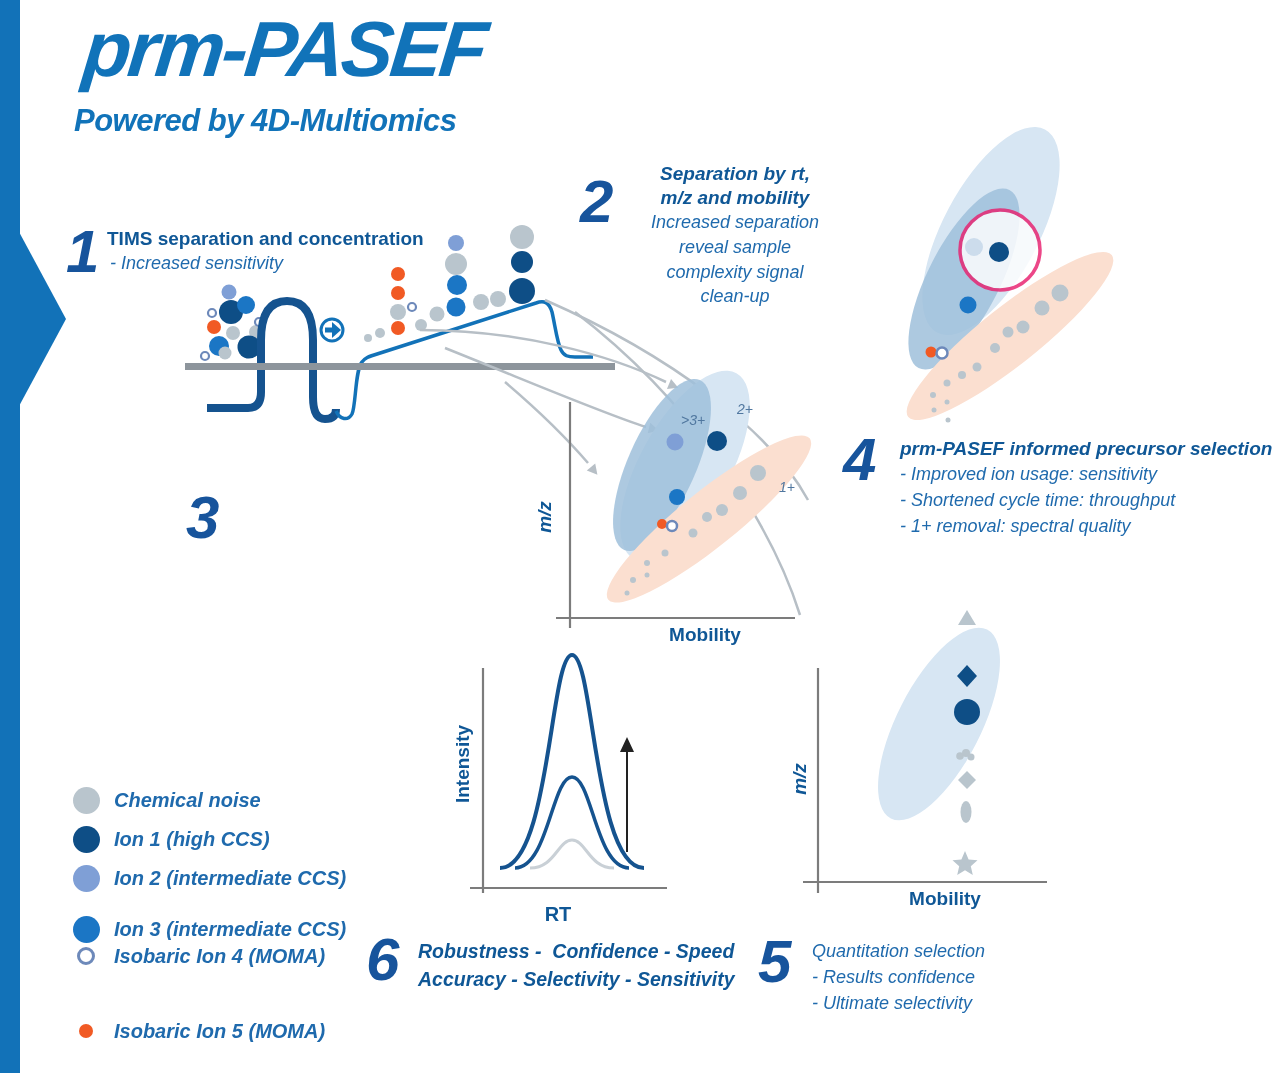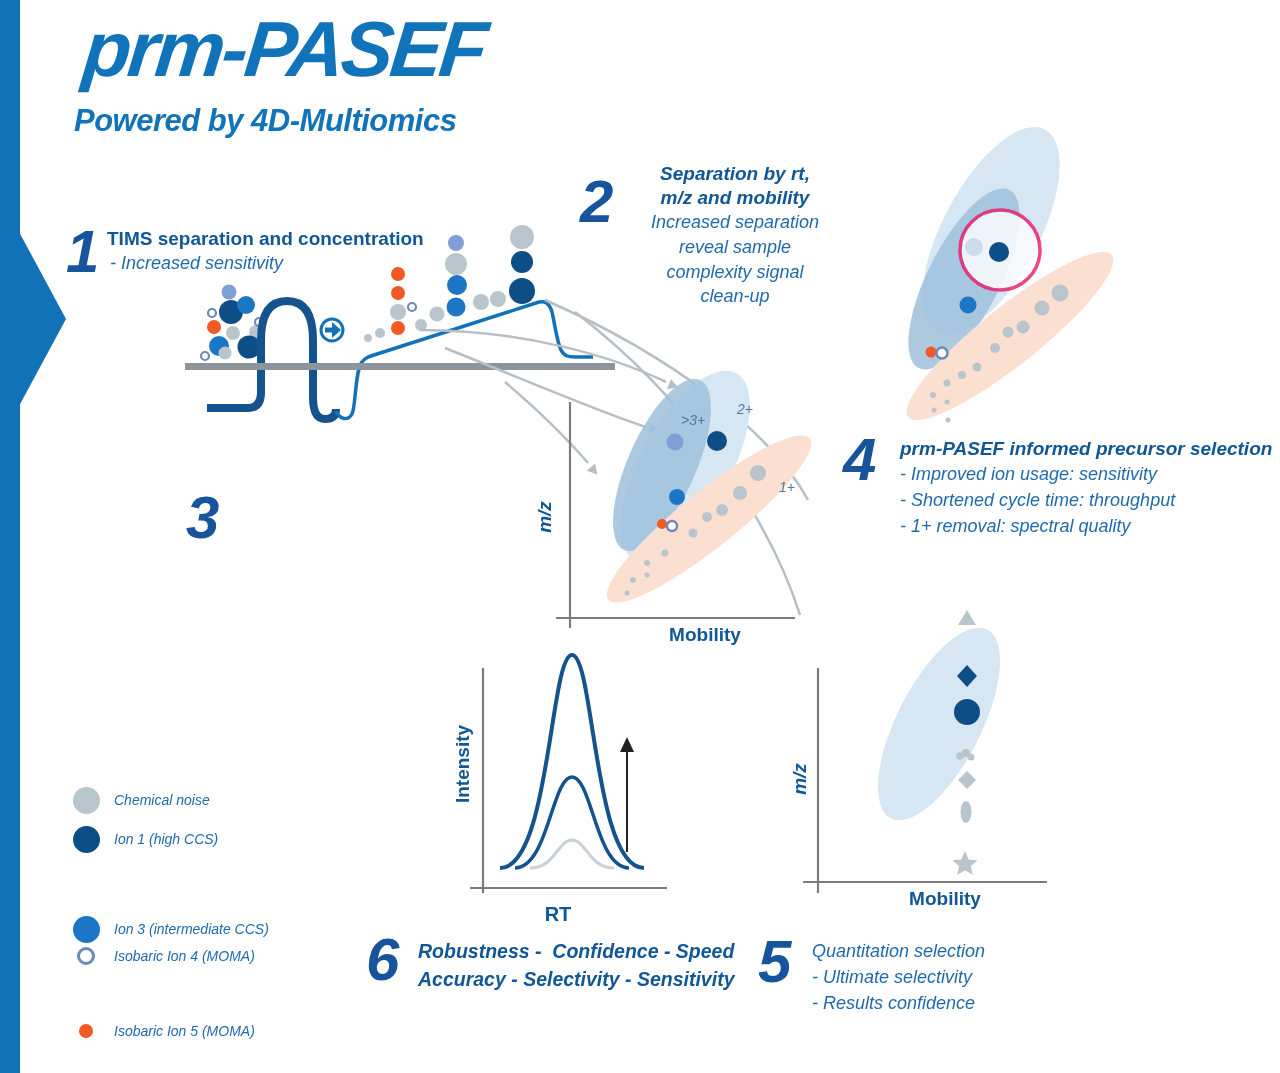--- a/index.html
+++ b/index.html
@@ -30,21 +30,21 @@
   .right{text-align:right;}
   .pre{white-space:pre;}
   
   .axlab{font-size:19px;font-weight:700;color:#0f5796;}
   .axlab-i{font-style:italic;}
   .rot{transform:rotate(-90deg);transform-origin:center center;}
   .charge{font-size:14px;font-style:italic;color:#50779f;}
   
   .legend-row{position:absolute;left:70px;height:30px;display:flex;align-items:center;}
   .legend-icon{width:32px;display:flex;justify-content:center;align-items:center;flex:0 0 32px;}
-  .legend-label{font-size:14px;font-style:italic;color:#1f6aad;margin-left:12px;white-space:nowrap;}
+  .legend-label{font-size:20px;font-style:italic;color:#1f6aad;margin-left:12px;white-space:nowrap;font-weight:bold;}
   .dot{border-radius:50%;}
   .dot-noise{width:27px;height:27px;background:#b9c5cd;}
   .dot-ion1{width:27px;height:27px;background:#0e4e86;}
   .dot-ion2{width:27px;height:27px;background:#7f9fd6;}
   .dot-ion3{width:27px;height:27px;background:#1b76c5;}
   .dot-ring{width:12px;height:12px;background:#fff;border:3.5px solid #6d89ba;}
   .dot-orange{width:14px;height:14px;background:#f15a24;}
   svg{display:block;}
 </style>
 </head>
@@ -224,22 +224,22 @@
   <div class="abs" style="left:900px;top:437px;width:390px;">
     <div class="step-title italic-title">prm-PASEF informed precursor selection</div>
     <div class="step-body" style="line-height:1.45;">- Improved ion usage: sensitivity</div>
     <div class="step-body" style="line-height:1.45;">- Shortened cycle time: throughput</div>
     <div class="step-body" style="line-height:1.45;">- 1+ removal: spectral quality</div>
   </div>
 
   <div class="abs stepnum" style="left:758px;top:932px;">5</div>
   <div class="abs" style="left:812px;top:938px;width:300px;">
     <div class="step-body" style="line-height:1.45;">Quantitation selection</div>
+    <div class="step-body" style="line-height:1.45;">- Results confidence</div>
     <div class="step-body" style="line-height:1.45;">- Ultimate selectivity</div>
-    <div class="step-body" style="line-height:1.45;">- Results confidence</div>
   </div>
 
   <div class="abs stepnum" style="left:366px;top:930px;">6</div>
   <div class="abs" style="left:418px;top:937px;width:340px;">
     <div class="step-title italic-title pre" style="font-size:19.5px;line-height:1.45;">Robustness -  Confidence - Speed</div>
     <div class="step-title italic-title pre" style="font-size:19.5px;line-height:1.45;">Accuracy - Selectivity - Sensitivity</div>
   </div>
 
   <div class="abs axlab axlab-i rot" style="left:515px;top:506px;width:60px;text-align:center;">m/z</div>
   <div class="abs axlab" style="left:650px;top:624px;width:110px;text-align:center;">Mobility</div>
@@ -258,20 +258,26 @@
         <span class="dot dot-noise"></span>
       </span>
     <span class="legend-label">Chemical noise</span>
   </div>
   <div class="legend-row" style="top:824px;">
     <span class="legend-icon">
         <span class="dot dot-ion1"></span>
       </span>
     <span class="legend-label">Ion 1 (high CCS)</span>
   </div>
+  <div class="legend-row" style="top:863px;">
+    <span class="legend-icon">
+        <span class="dot dot-ion2"></span>
+      </span>
+    <span class="legend-label">Ion 2 (intermediate CCS)</span>
+  </div>
   <div class="legend-row" style="top:902px;margin-top:12px;">
     <span class="legend-icon">
         <span class="dot dot-ion3"></span>
       </span>
     <span class="legend-label">Ion 3 (intermediate CCS)</span>
   </div>
   <div class="legend-row" style="top:941px;">
     <span class="legend-icon">
         <span class="dot dot-ring"></span>
       </span>

